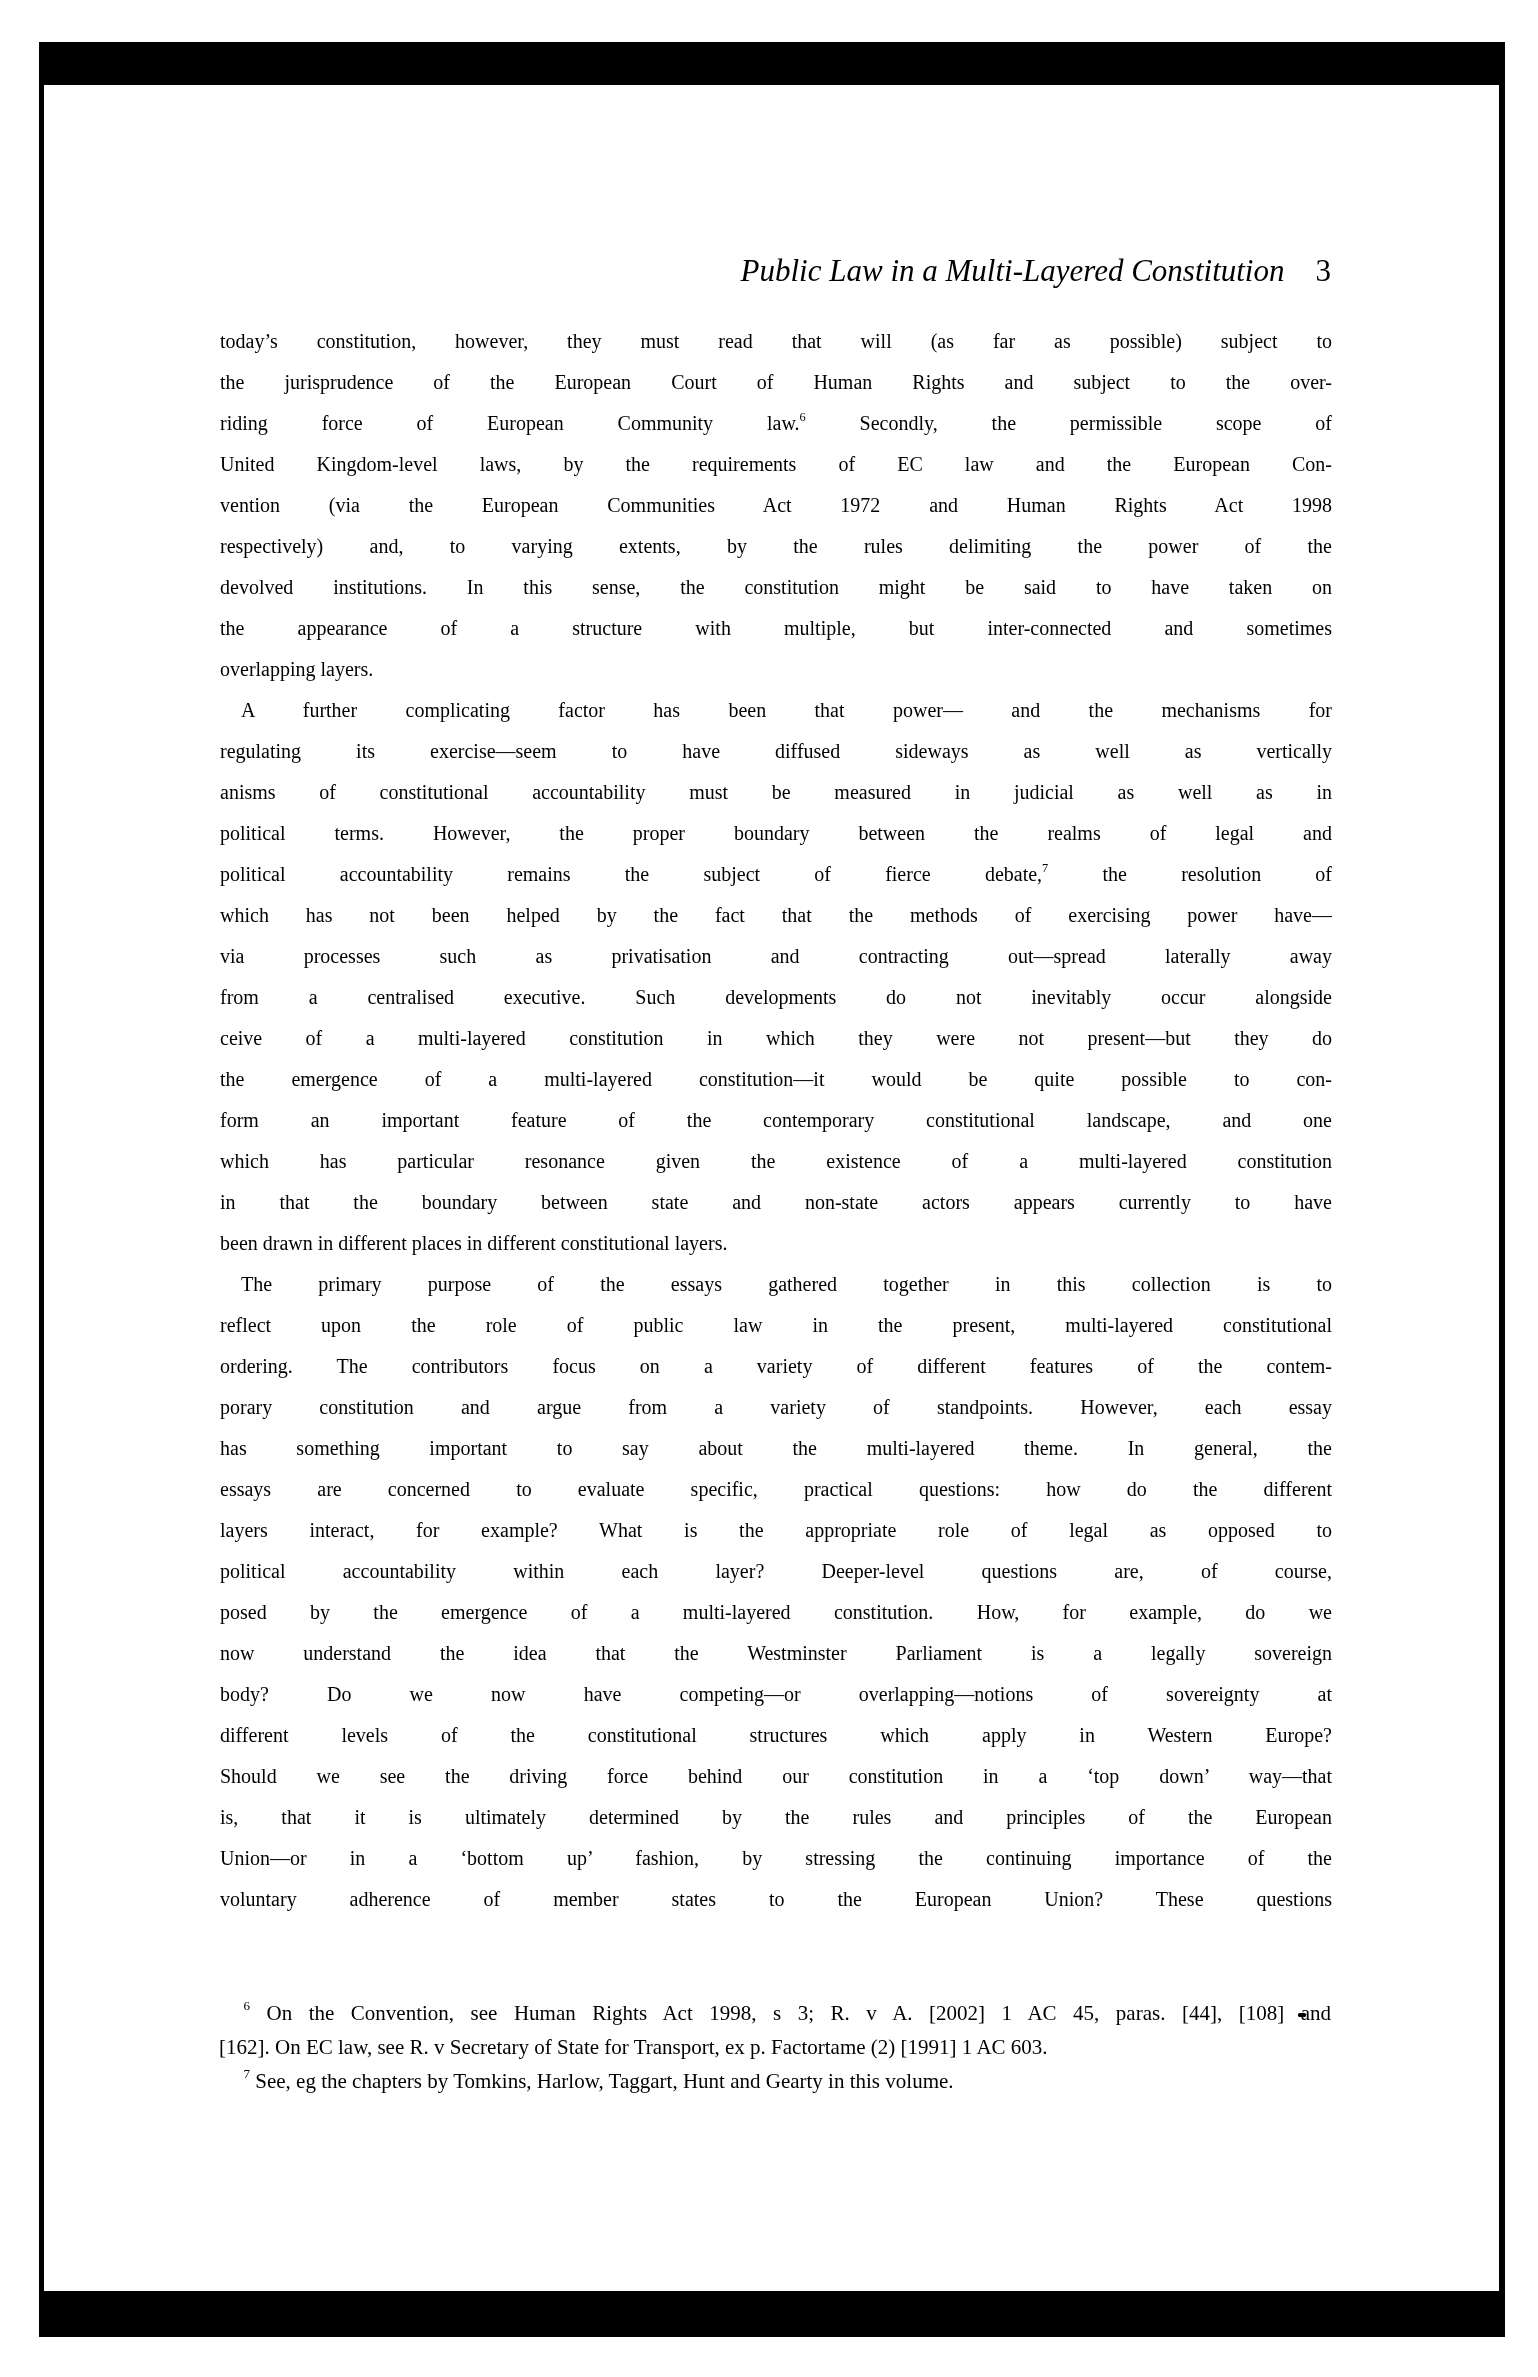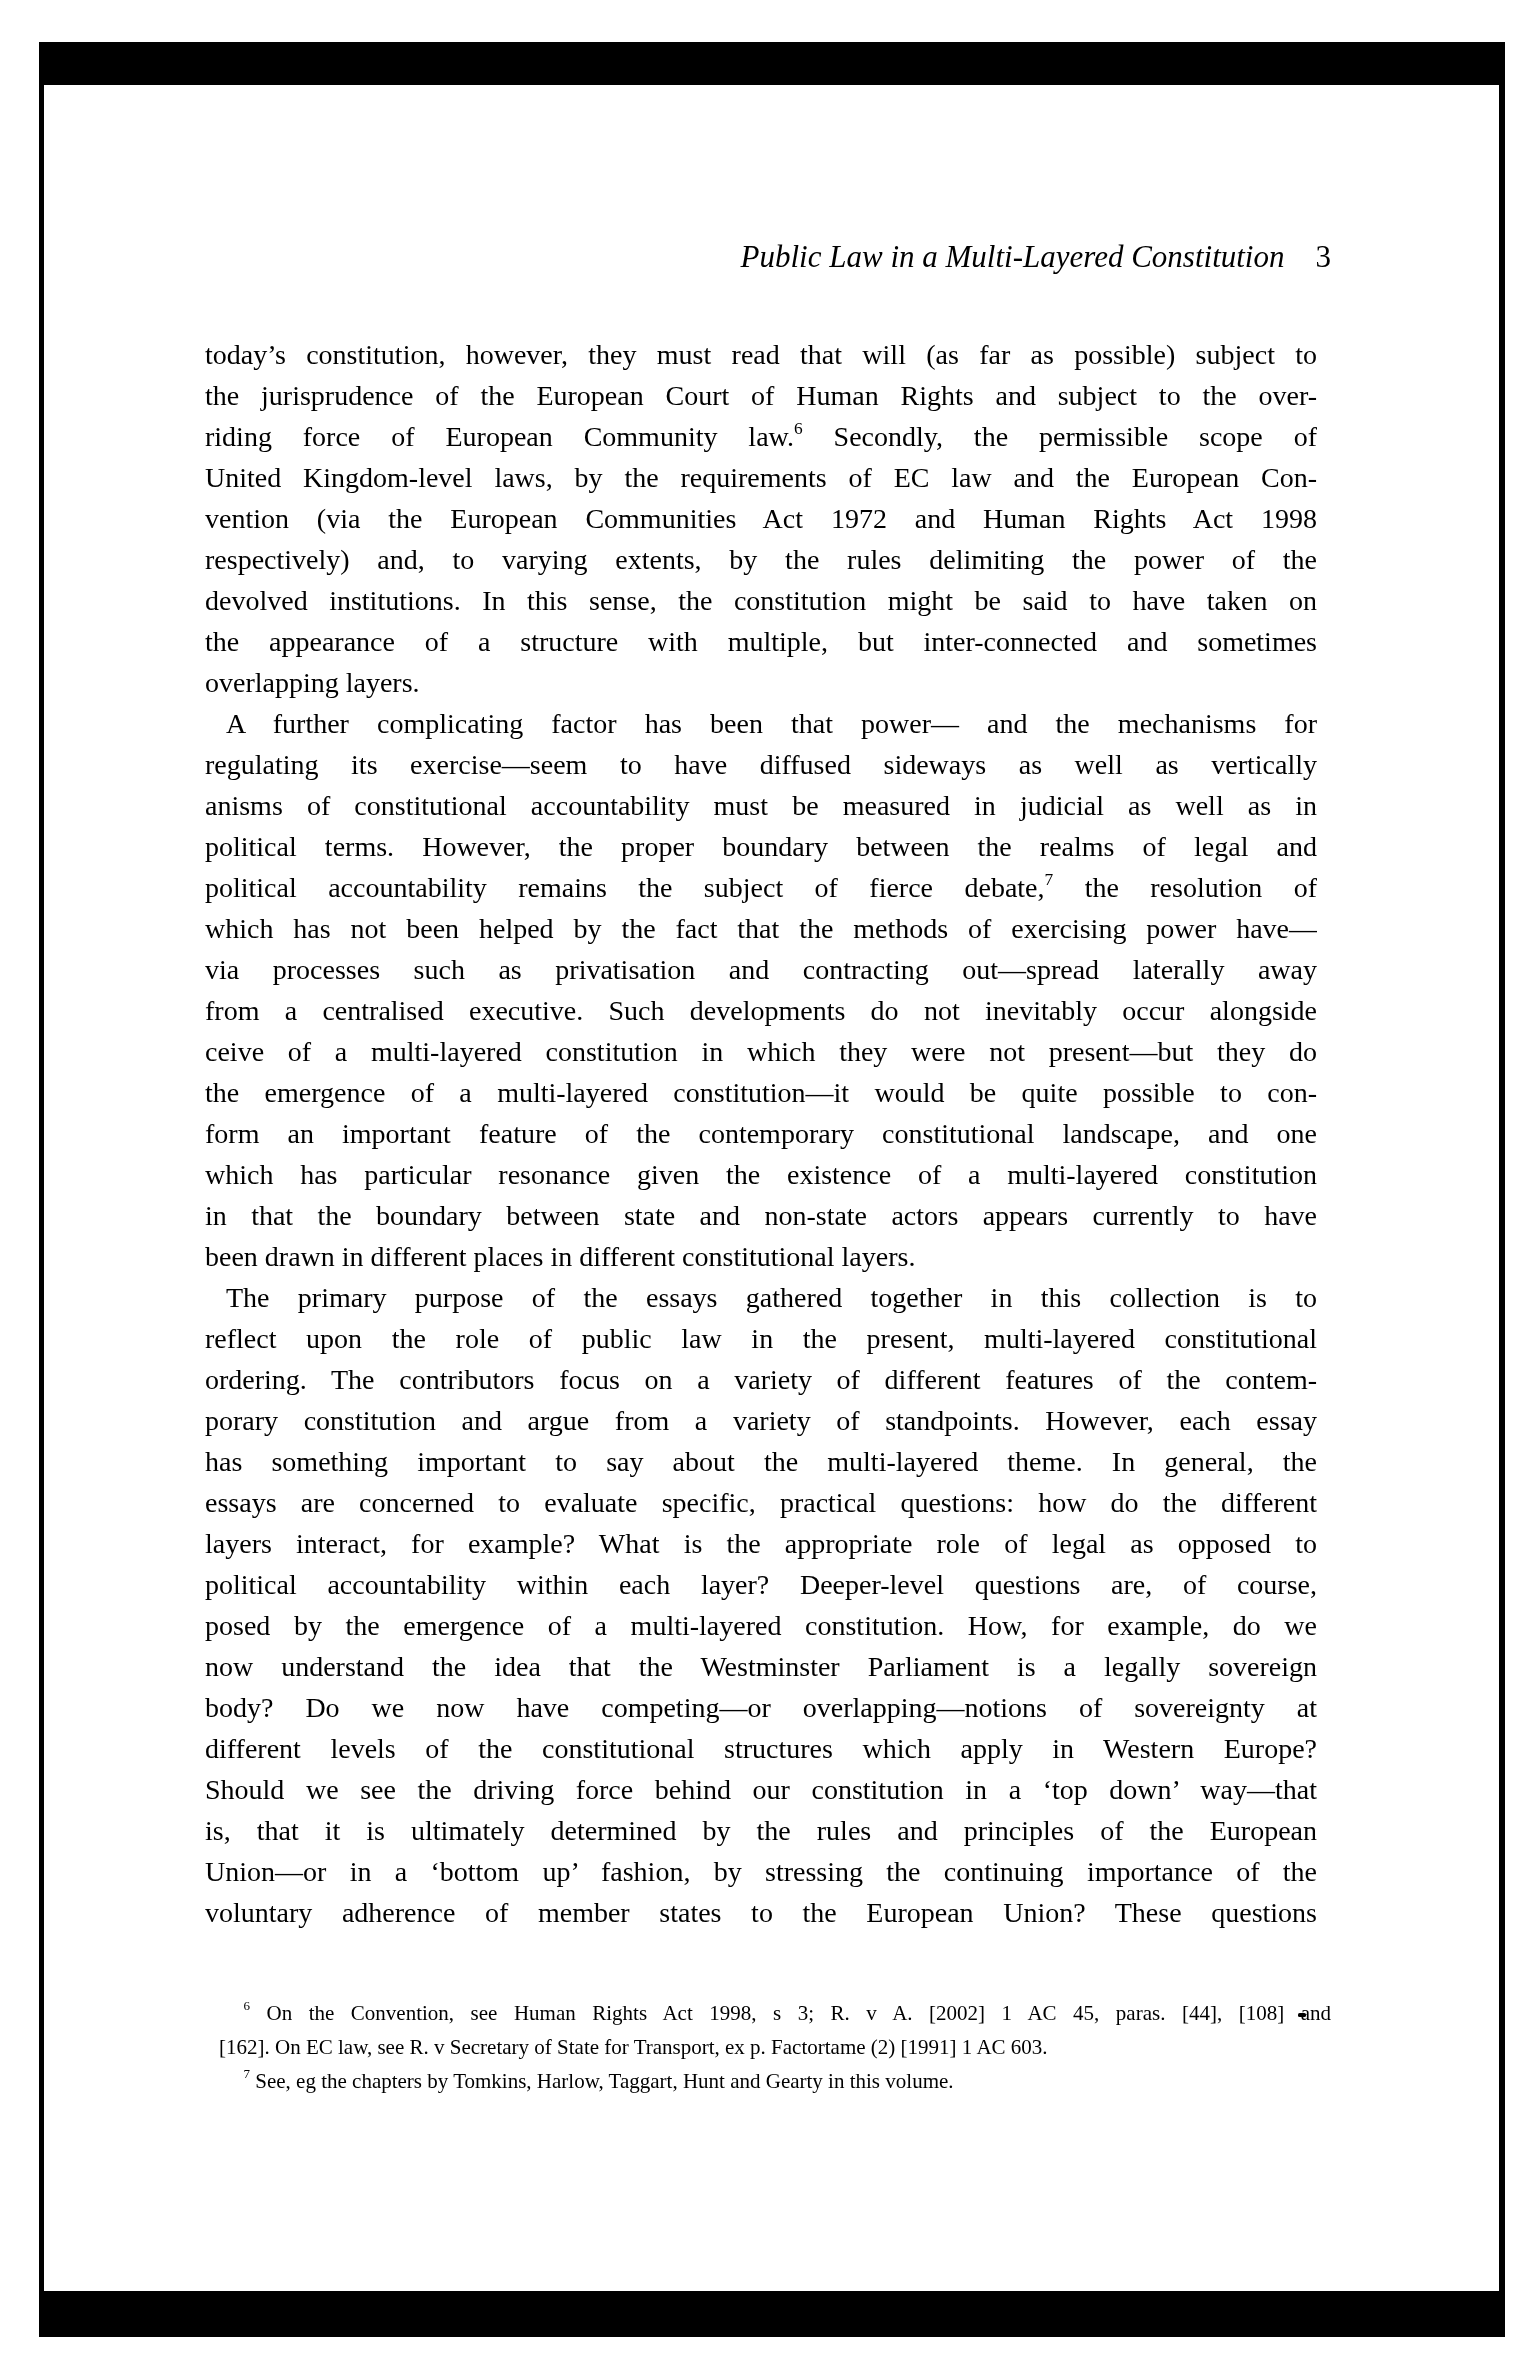--- a/index.html
+++ b/index.html
@@ -29,38 +29,37 @@
     border-top-width: 43px;
     border-left-width: 5.7px;
     border-right-width: 6.5px;
     border-bottom-width: 46px;
     background: #ffffff;
   }
 
   .running-header {
     position: absolute;
     left: 219px;
-    top: 239px;
+    top: 253px;
     width: 1112px;
     text-align: right;
     font-size: 31px;
     line-height: 36px;
     white-space: nowrap;
   }
   .running-header .title { font-style: italic; }
   .running-header .pagenum { font-style: normal; margin-left: 31px; }
 
   .body-text {
     position: absolute;
-    left: 205px;
+    left: 220px;
     top: 321px;
     width: 1112px;
-    font-size: 28px;
+    font-size: 20px;
     line-height: 41px;
-    margin-top: 13px;
   }
 
   .footnotes {
     position: absolute;
     left: 219px;
     top: 1996px;
     width: 1112px;
     font-size: 21px;
     line-height: 34px;
   }

